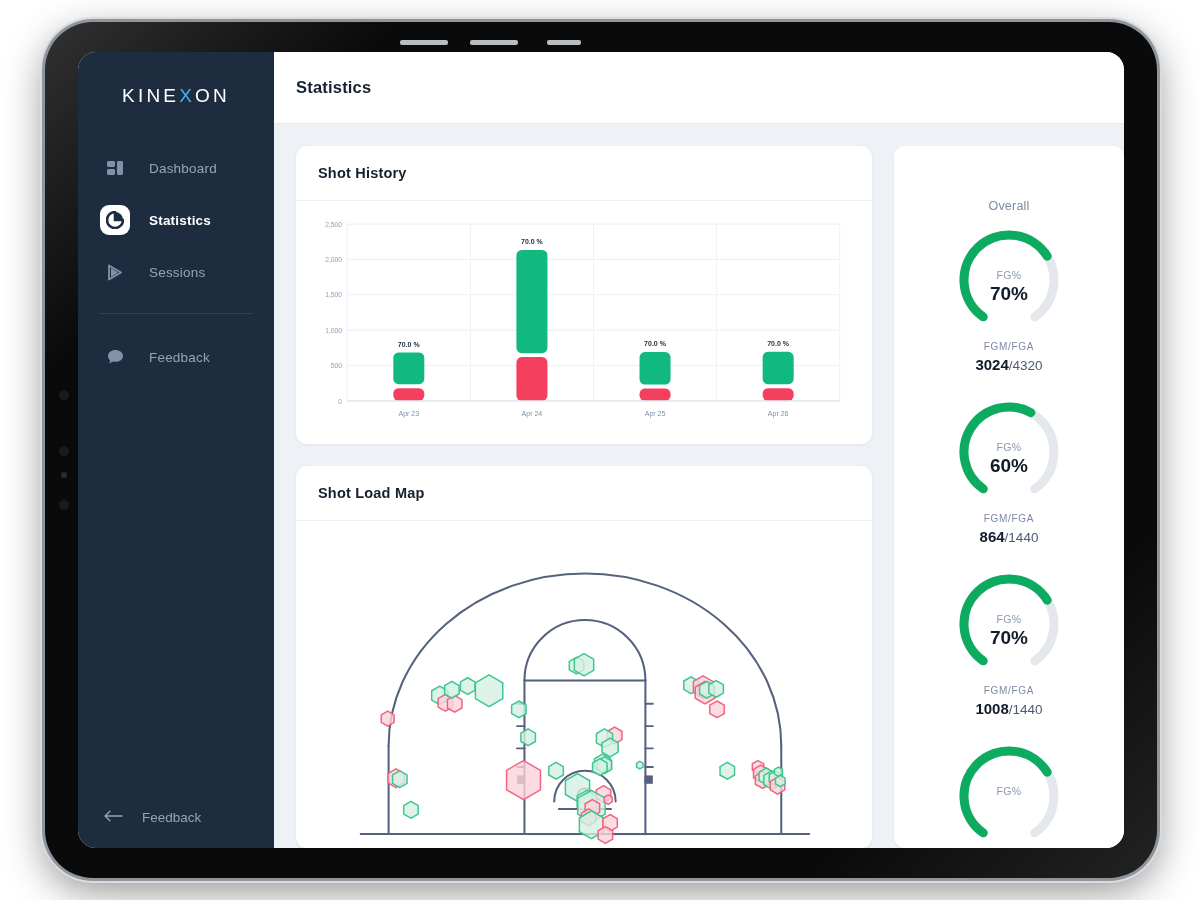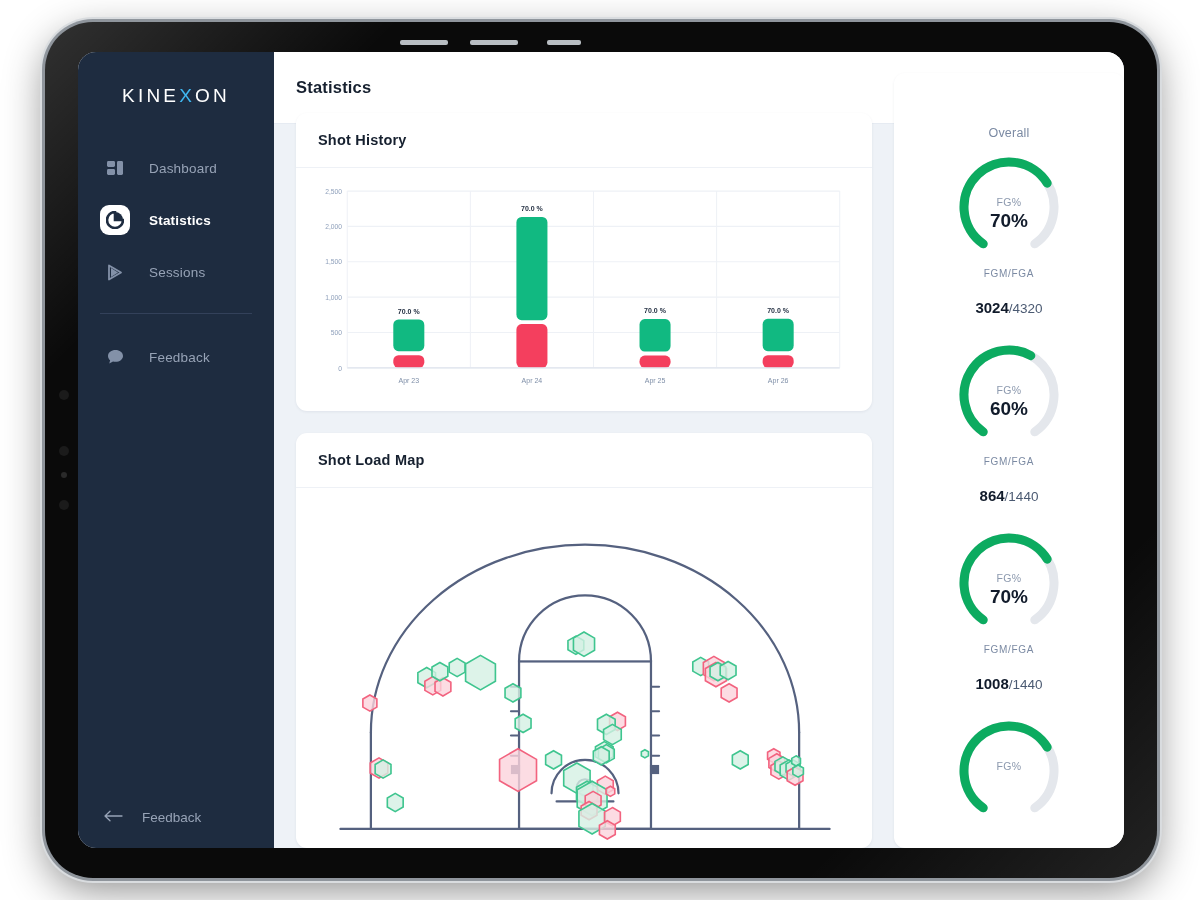--- a/index.html
+++ b/index.html
@@ -129,21 +129,20 @@
     padding-left: 22px;
     flex: 0 0 72px;
     border-bottom: 1px solid #e6ebf2;
   }
   #page-title { font-size: 16.5px; color: #16202f; font-weight: bold; letter-spacing: .2px; }
 
   #content {
     flex: 1; display: flex; gap: 22px;
     padding: 22px 0 0 22px;
     min-height: 0;
-    align-items: flex-end;
   }
   #content-left { flex: 1; display: flex; flex-direction: column; gap: 22px; min-width: 0; }
   #content-right { width: 230px; flex: 0 0 230px; }
 
   .card {
     background: #ffffff;
     border-radius: 11px;
     box-shadow: 0 1px 3px rgba(25,40,70,.07);
     display: flex; flex-direction: column;
     overflow: hidden;
@@ -174,21 +173,21 @@
   .gauge-svg-wrap { position: relative; width: 118px; height: 112px; }
   .gauge-center {
     position: absolute; left: 0; right: 0; top: 46px;
     text-align: center; pointer-events: none;
   }
   .gauge-fg-label { font-size: 10.5px; color: #8c99ae; letter-spacing: .4px; }
   .gauge-pct { font-size: 19px; color: #111b2b; font-weight: bold; margin-top: 2px; }
   .gauge-ratio-label {
     font-size: 10px; color: #7b8aa3; letter-spacing: .7px; margin-top: 6px;
   }
-  .gauge-ratio-value { font-size: 15px; color: #111b2b; margin-top: 20px; }
+  .gauge-ratio-value { font-size: 15px; color: #111b2b; margin-top: 4px; }
   .gauge-ratio-value .made { font-weight: bold; }
   .gauge-ratio-value .attempts { color: #4b5a72; font-weight: normal; font-size: 13.5px; }
 
   .axis-text { font-size: 6.5px; fill: #8fa0bb; font-family: "Liberation Sans", sans-serif; }
   .bar-value-text { font-size: 6.8px; fill: #1d2a3d; font-weight: bold; font-family: "Liberation Sans", sans-serif; }
   .xaxis-text { font-size: 6.8px; fill: #7f8fa8; font-family: "Liberation Sans", sans-serif; }
 </style>
 </head>
 <body>
 

